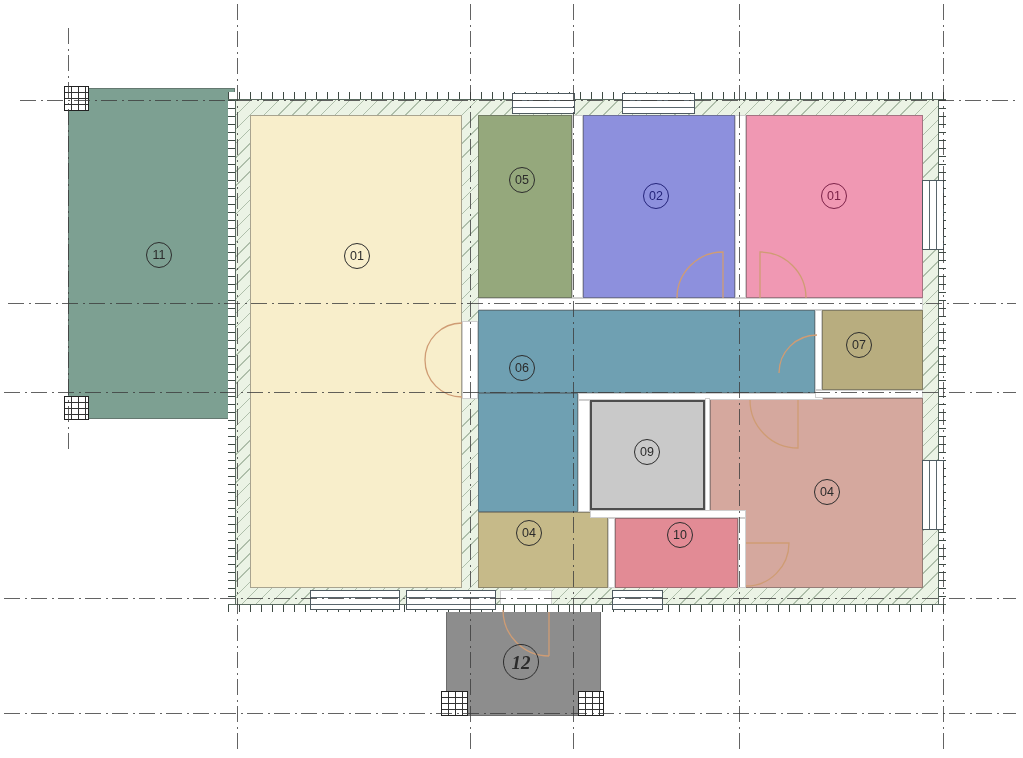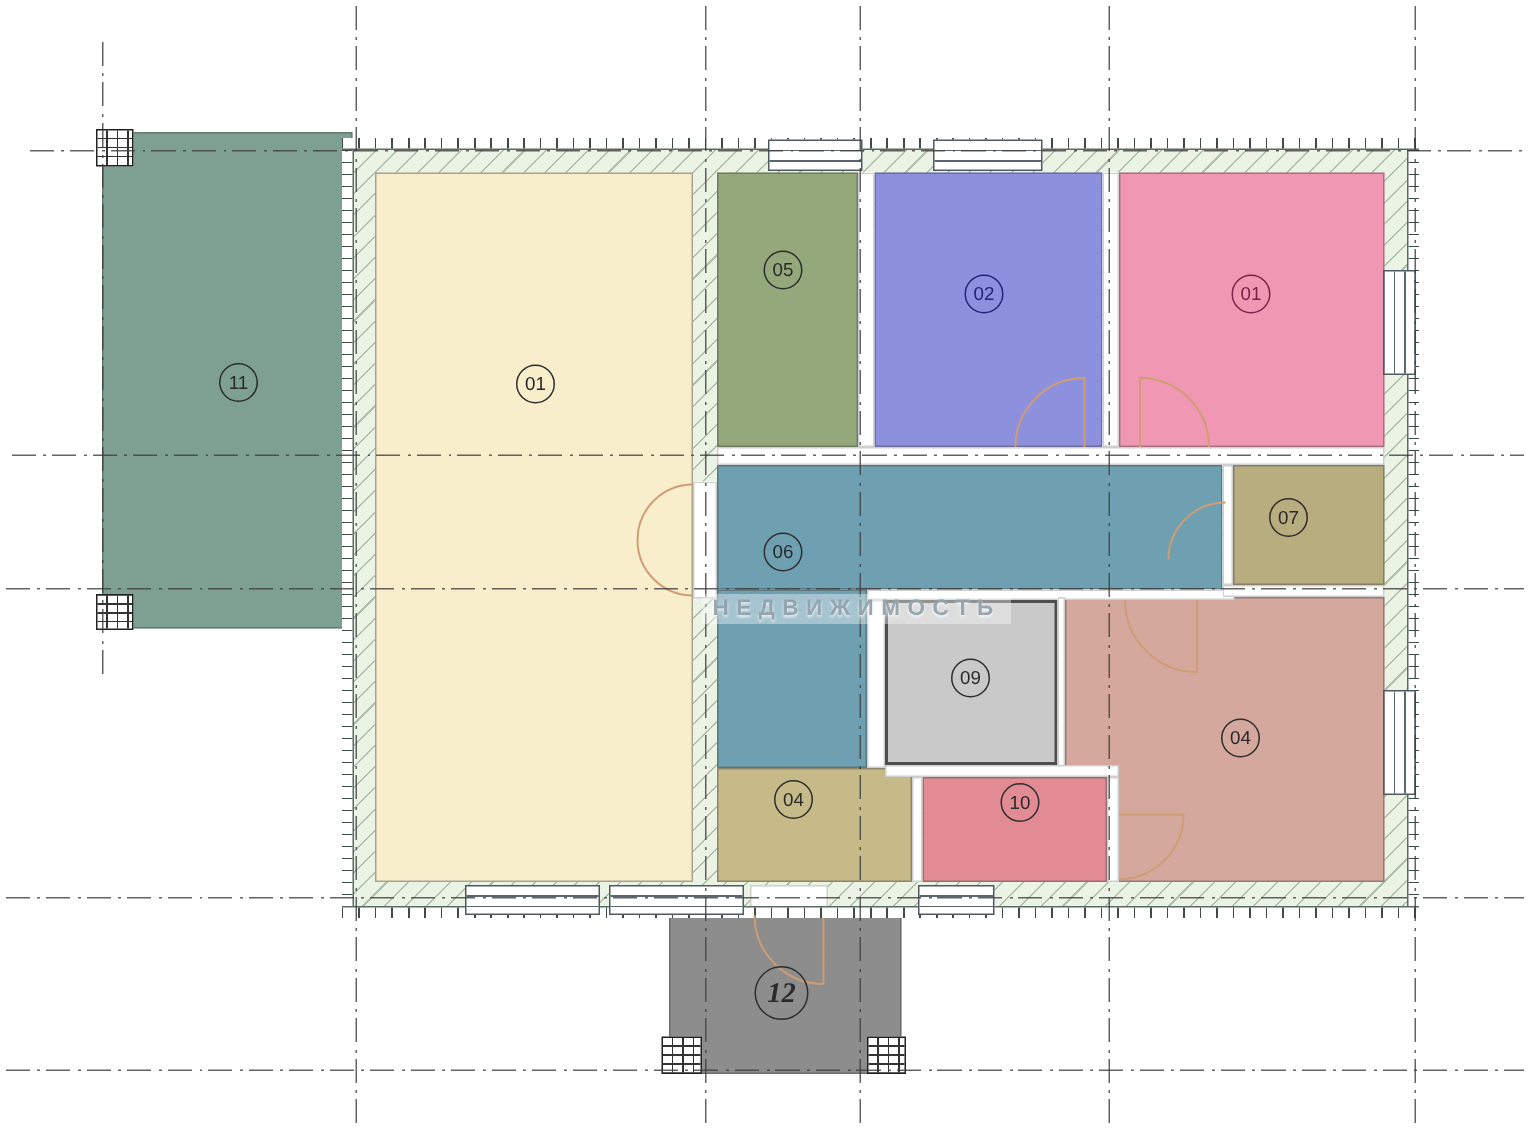--- a/index.html
+++ b/index.html
@@ -38,21 +38,20 @@
            pointer-events:none;}
   #wm-sub{z-index:11;position:absolute;left:468px;top:396px;
           font-size:15px;font-weight:bold;letter-spacing:5px;color:rgba(143,159,169,0.92);
           background:rgba(255,255,255,0.38);padding:1px 7px 2px 7px;
           text-shadow:0 1px 2px rgba(255,255,255,0.85);pointer-events:none;}
 </style>
 </head>
 <body>
 
 <div id="cv">
-  <div id="wm-sub">НЕДВИЖИМОСТЬ</div>
 <div class="abs bldg" style="left: 228px; top: 92px; width: 718px; height: 520px;"></div>
     <div class="abs room" style="left: 68px; top: 88px; width: 167px; height: 331px; background: rgb(125, 160, 146); z-index: 3;"></div>
     <div class="abs rlabel" style="left: 159px; top: 255px; width: 26px; height: 26px; transform: translate(-50%, -50%);">11</div>
     <div class="abs room" style="left: 446px; top: 610px; width: 155px; height: 106px; background: rgb(141, 141, 141); z-index: 3;"></div>
     <div class="abs rlabel italic" style="left: 521px; top: 662px; width: 36px; height: 36px; transform: translate(-50%, -50%); font-size: 19px;">12</div>
     <div class="abs room" style="left: 250px; top: 115px; width: 212px; height: 473px; background: rgb(248, 238, 203);"></div>
     <div class="abs rlabel" style="left: 357px; top: 256px; width: 26px; height: 26px; transform: translate(-50%, -50%);">01</div>
     <div class="abs room" style="left: 478px; top: 115px; width: 94px; height: 183px; background: rgb(149, 168, 124);"></div>
     <div class="abs rlabel" style="left: 522px; top: 180px; width: 26px; height: 26px; transform: translate(-50%, -50%);">05</div>
     <div class="abs room" style="left: 583px; top: 115px; width: 152px; height: 183px; background: rgb(141, 144, 221);"></div>

